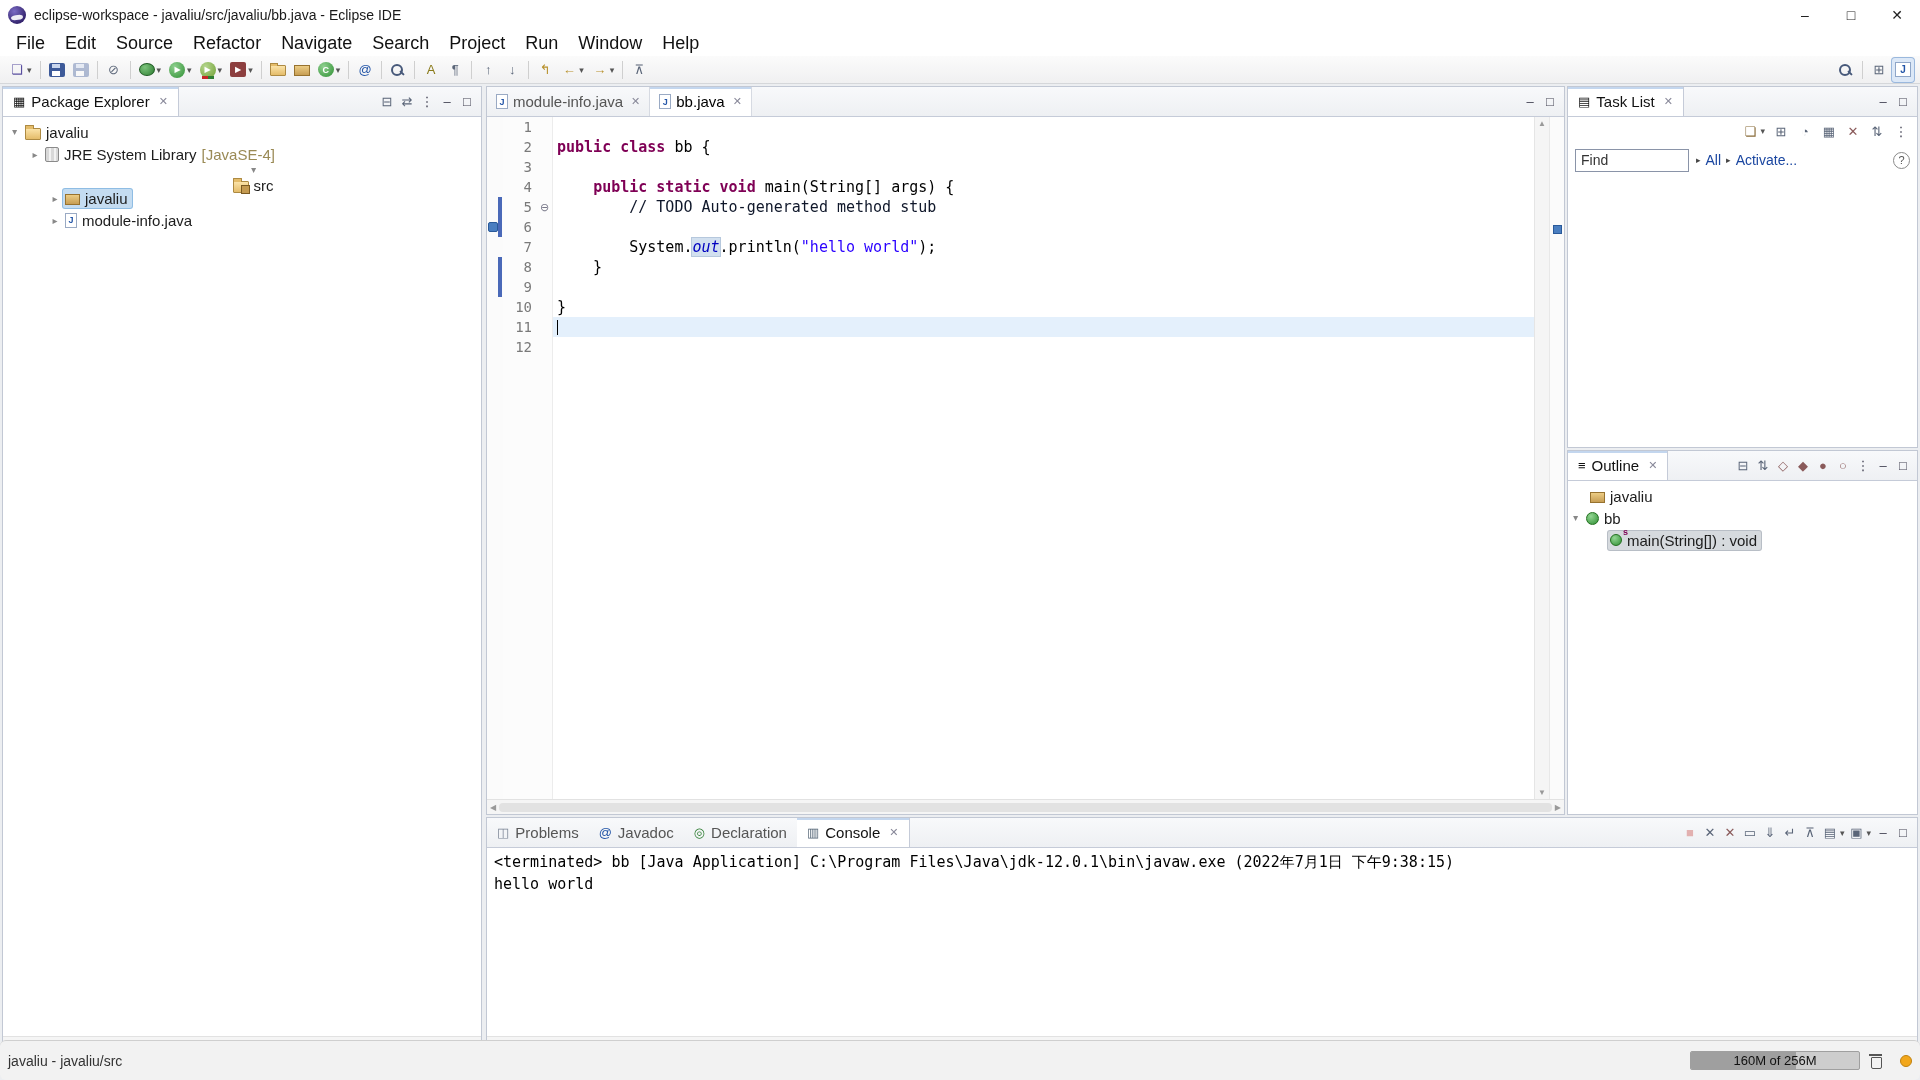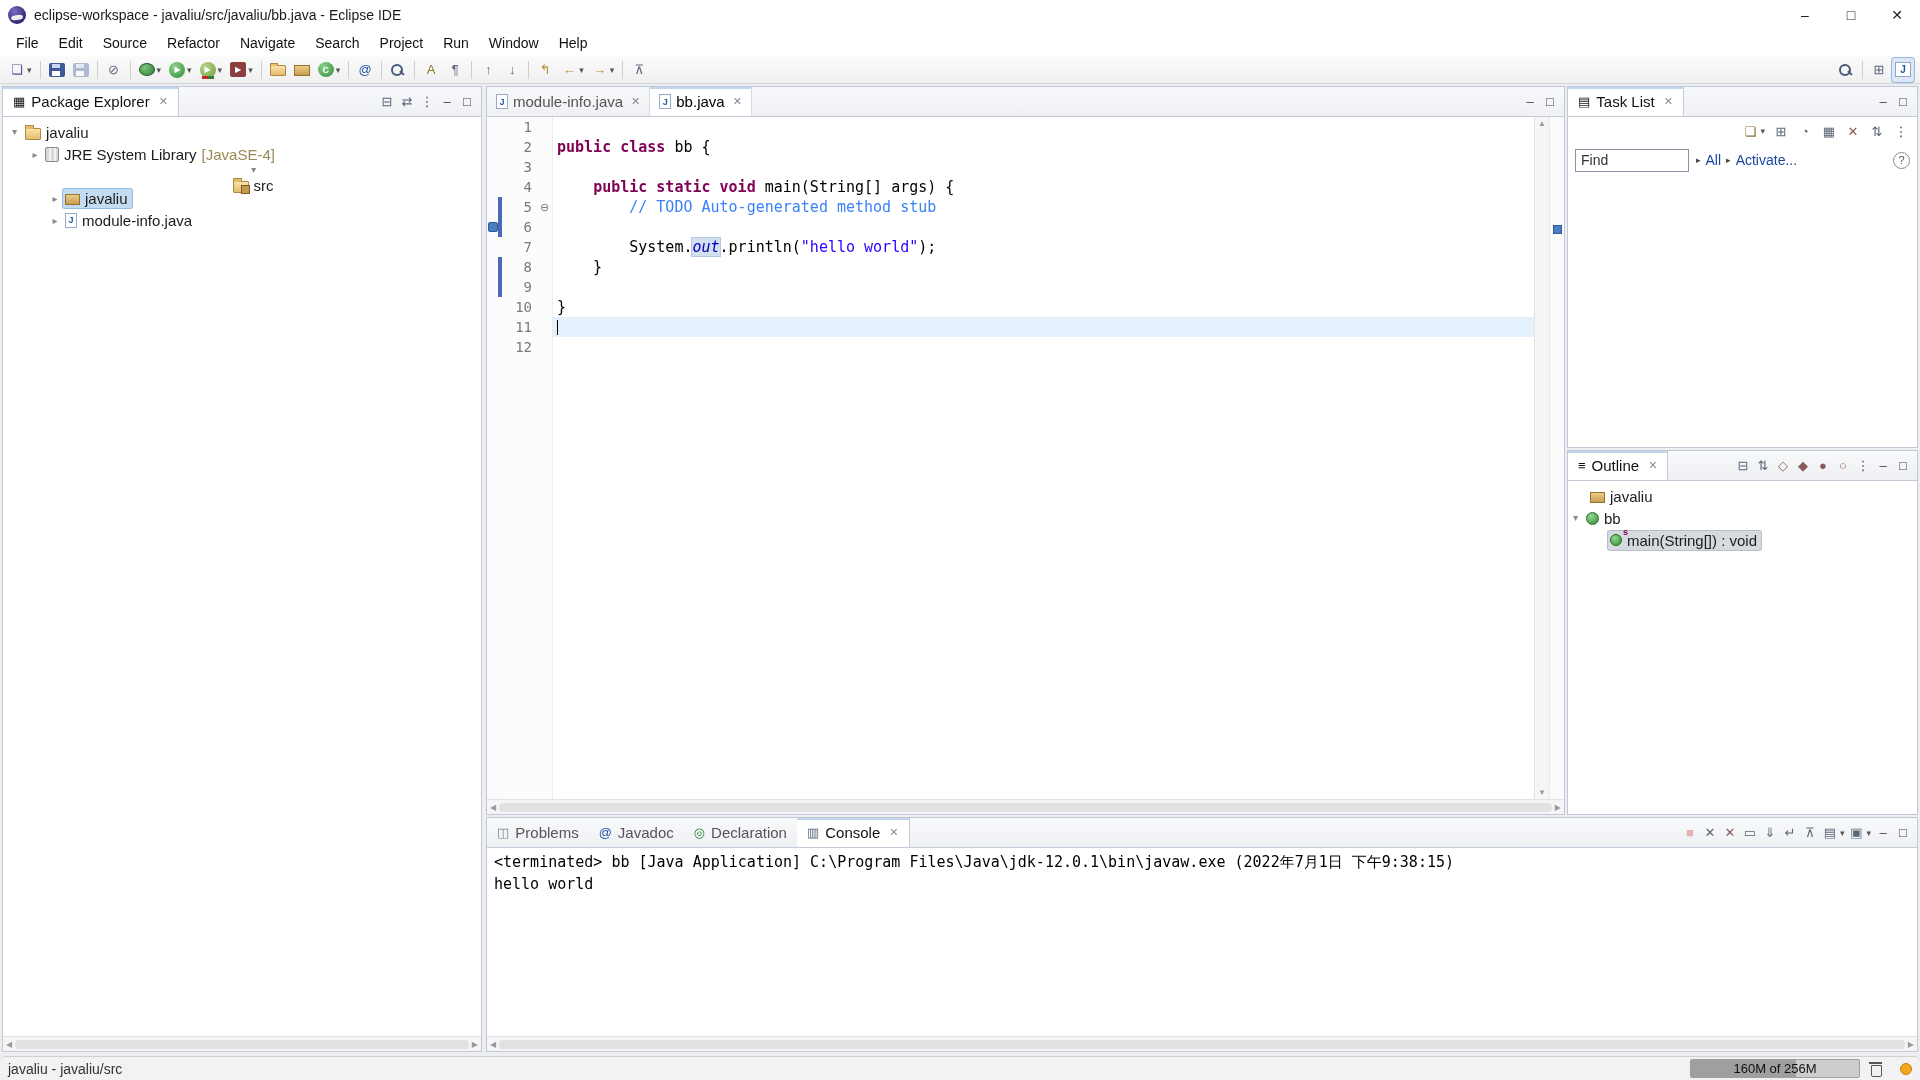--- a/index.html
+++ b/index.html
@@ -9,21 +9,21 @@
 
 .titlebar{position:absolute;left:0;top:0;right:0;height:30px;background:#fff;display:flex;align-items:center;padding-left:8px;}
 .eclipse-logo{width:18px;height:18px;border-radius:50%;background:radial-gradient(circle at 35% 30%,#7a6bc4,#34246e 72%);position:relative;margin-right:8px;flex:none;}
 .eclipse-logo::after{content:"";position:absolute;left:3px;top:9px;width:12px;height:5px;background:#fff;opacity:.9;border-radius:50%/60%;transform:rotate(-8deg);}
 .title-text{font-size:14px;color:#1a1a1a;}
 .win-controls{margin-left:auto;display:flex;height:100%;}
 .win-btn{width:46px;height:100%;display:flex;align-items:center;justify-content:center;font-size:14px;color:#222;}
 
 
 .menubar{position:absolute;left:0;top:30px;right:0;height:26px;background:#fff;display:flex;align-items:center;padding-left:6px;}
-.menu-item{padding:0 10px;height:22px;line-height:22px;font-size:14px;color:#111;}
+.menu-item{padding:0 10px;height:22px;line-height:22px;font-size:18px;color:#111;}
 
 
 .toolbar{position:absolute;left:0;top:56px;right:0;height:28px;background:linear-gradient(#fbfbfb,#f0f0f1);border-bottom:1px solid #d5d7da;display:flex;align-items:center;padding:0 5px;}
 .tb-group{display:flex;align-items:center;height:100%;}
 .tb-group.right{margin-left:auto;}
 .tb-btn{display:flex;align-items:center;height:24px;padding:0 3px;border-radius:3px;margin:0 1px;}
 .tb-btn.active{background:#dce8f7;box-shadow:0 0 0 1px #9ab8dd;}
 .tb-btn.disabled{opacity:.38;}
 .tb-ic{min-width:16px;height:16px;display:inline-flex;align-items:center;justify-content:center;font-size:13px;color:#47597a;}
 .dd{font-size:9px;color:#555;margin-left:2px;}
@@ -103,21 +103,21 @@
 .task-mark{position:absolute;left:1px;top:5px;width:10px;height:10px;background:#4a7ec0;border:1px solid #2a5a9a;border-radius:2px;}
 .num-ruler{width:34px;background:#fcfcfc;color:#7a7a7a;font-family:"DejaVu Sans Mono",monospace;font-size:14px;text-align:right;}
 .num-cell{height:20px;line-height:20px;padding-right:5px;}
 .fold-ruler{width:16px;background:#fcfcfc;border-right:1px solid #ececec;}
 .fold-cell{height:20px;line-height:20px;text-align:center;font-size:11px;color:#778;}
 .code{flex:1;font-family:"DejaVu Sans Mono",monospace;font-size:15px;background:#fff;overflow:hidden;}
 .code-line{height:20px;line-height:20px;white-space:pre;padding-left:4px;}
 .code-line.current{background:#e4f0fc;}
 .tok-kw{color:#7f0055;font-weight:bold;}
 .tok-str{color:#2a00ff;}
-.tok-com{color:#3b82f6;}
+.tok-com{color:#0f172a;}
 .tok-pl{color:#000;}
 .tok-field{color:#0000c0;font-style:italic;background:#d2e0ef;box-shadow:0 0 0 1px #b6c8dd;}
 .caret{display:inline-block;width:1px;height:15px;background:#000;vertical-align:middle;}
 .vscroll{width:15px;background:#f5f5f5;border-left:1px solid #e5e5e5;display:flex;flex-direction:column;align-items:center;justify-content:space-between;font-size:8px;color:#999;padding:2px 0;}
 .overview{width:15px;background:#fbfbfb;border-left:1px solid #e8e8e8;position:relative;}
 .ov-mark{position:absolute;left:3px;top:108px;width:9px;height:9px;background:#4a7ec0;border:1px solid #2a5a9a;}
 .hscroll{position:absolute;left:0;right:0;bottom:0;height:15px;background:#f5f5f5;border-top:1px solid #e2e2e2;display:flex;align-items:center;font-size:8px;color:#999;padding:0 3px;}
 .h-thumb{flex:1;height:9px;margin:0 3px;background:#e2e2e2;border-radius:4px;}
 
 
@@ -127,21 +127,21 @@
 .tl-links{display:inline-flex;align-items:center;gap:5px;}
 .link-bullet{font-size:9px;color:#444;}
 .tl-link{color:#1a46a0;font-size:14px;}
 .help-circle{margin-left:auto;width:17px;height:17px;border:1px solid #8a8a8a;border-radius:50%;display:inline-flex;align-items:center;justify-content:center;font-size:11px;color:#555;flex:none;}
 
 
 .console-content{position:absolute;top:30px;left:0;right:0;bottom:15px;background:#fff;font-family:"DejaVu Sans Mono",monospace;font-size:15px;padding:3px 7px;overflow:hidden;}
 .console-line{height:22px;line-height:22px;white-space:pre;color:#000;}
 
 
-.statusbar{position:absolute;left:0;right:0;bottom:0;height:24px;background:#f2f2f2;border-top:1px solid #cfcfcf;display:flex;align-items:center;padding:0 8px;font-size:14px;color:#333;border-radius:6px;}
+.statusbar{position:absolute;left:0;right:0;bottom:0;height:40px;background:#f2f2f2;border-top:1px solid #cfcfcf;display:flex;align-items:center;padding:0 8px;font-size:14px;color:#333;border-radius:6px;}
 .mem{margin-left:auto;display:flex;align-items:center;gap:7px;}
 .memgauge{position:relative;width:170px;height:19px;background:#cdcdcd;border:1px solid #9f9f9f;border-radius:2px;overflow:hidden;}
 .memfill{position:absolute;left:0;top:0;bottom:0;background:#9f9f9f;}
 .memlabel{position:absolute;inset:0;display:flex;align-items:center;justify-content:center;font-size:13px;color:#111;}
 .trash{width:17px;height:17px;position:relative;}
 .trash::before{content:"";position:absolute;left:4px;top:5px;width:9px;height:10px;border:1.5px solid #555;border-radius:1px 1px 2px 2px;}
 .trash::after{content:"";position:absolute;left:2px;top:2px;width:13px;height:2px;background:#555;}
 .notif-dot{width:12px;height:12px;border-radius:50%;background:#f2a71b;border:1px solid #c0810f;margin-left:9px;flex:none;}
 </style>
 </head>

